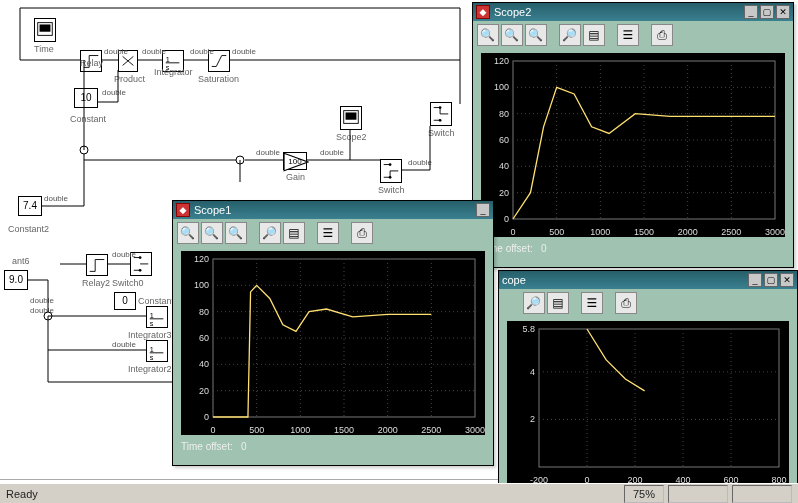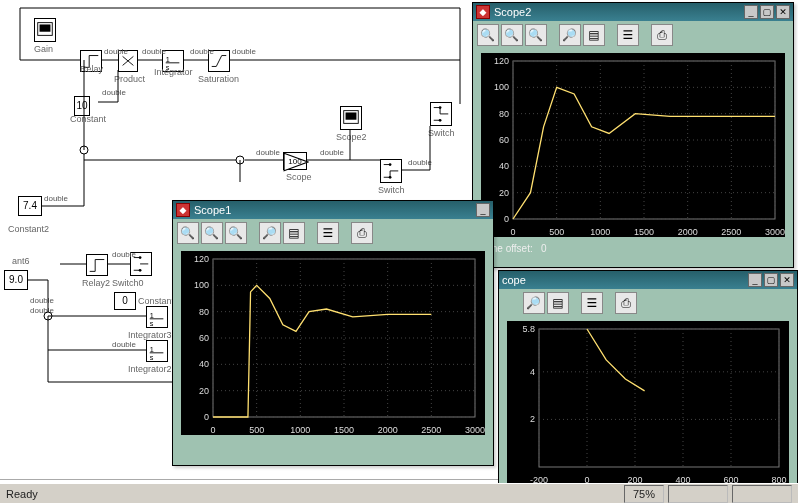--- a/index.html
+++ b/index.html
@@ -135,28 +135,28 @@
 <body>
 
 <div class="canvas">
 
   <div class="block" style="left:34px;top:18px;width:22px;height:24px">
     <svg viewBox="0 0 22 24">
         <rect x="3" y="4" width="16" height="14" fill="none" stroke="#000"></rect>
         <rect x="5" y="6" width="12" height="8" fill="#000"></rect>
       </svg>
   </div>
-  <div class="block-lbl" style="left:34px;top:44px">Gain</div>
+  <div class="block-lbl" style="left:34px;top:44px">Time</div>
 
   <div class="block" style="left:80px;top:50px;width:22px;height:22px">
     <svg viewBox="0 0 22 22">
         <path d="M3 18 L9 18 L9 5 L19 5" stroke="#000" fill="none"></path>
       </svg>
   </div>
-  <div class="block-lbl" style="left:80px;top:64px">Relay</div>
+  <div class="block-lbl" style="left:80px;top:58px">Relay</div>
 
   <div class="block" style="left:118px;top:50px;width:20px;height:22px">
     <svg viewBox="0 0 20 22">
         <path d="M4 6 L16 16 M4 16 L16 6" stroke="#000"></path>
       </svg>
   </div>
   <div class="block-lbl" style="left:114px;top:74px">Product</div>
 
   <div class="block" style="left:162px;top:50px;width:22px;height:22px">
     <svg viewBox="0 0 22 22">
@@ -167,21 +167,21 @@
   </div>
   <div class="block-lbl" style="left:154px;top:67px">Integrator</div>
 
   <div class="block" style="left:208px;top:50px;width:22px;height:22px">
     <svg viewBox="0 0 22 22">
         <path d="M3 17 L8 17 L14 5 L19 5" stroke="#000" fill="none"></path>
       </svg>
   </div>
   <div class="block-lbl" style="left:198px;top:74px">Saturation</div>
 
-  <div class="block" style="left:74px;top:96px;width:16px;height:20px;line-height:18px">10</div>
+  <div class="block" style="left:74px;top:88px;width:24px;height:20px;line-height:18px">10</div>
   <div class="block-lbl" style="left:70px;top:114px">Constant</div>
 
   <div class="block" style="left:340px;top:106px;width:22px;height:24px">
     <svg viewBox="0 0 22 24">
         <rect x="3" y="4" width="16" height="14" fill="none" stroke="#000"></rect>
         <rect x="5" y="6" width="12" height="8" fill="#000"></rect>
       </svg>
   </div>
   <div class="block-lbl" style="left:336px;top:132px">Scope2</div>
 
@@ -193,21 +193,21 @@
       </svg>
   </div>
   <div class="block-lbl" style="left:428px;top:128px">Switch</div>
 
   <div class="block" style="left:283px;top:152px;width:24px;height:18px;display:flex;align-items:center;justify-content:center">
     <svg viewBox="0 0 24 18" style="position:absolute;left:-1px;top:-1px;width:26px;height:20px">
         <path d="M1 1 L1 17 L23 9 Z" fill="#fff" stroke="#000"></path>
       </svg>
     <span style="position:relative;font-size:8px">100</span>
   </div>
-  <div class="block-lbl" style="left:286px;top:172px">Scope</div>
+  <div class="block-lbl" style="left:286px;top:172px">Gain</div>
 
   <div class="block" style="left:380px;top:159px;width:22px;height:24px">
     <svg viewBox="0 0 22 24">
         <path d="M3 5 L10 5 M3 19 L10 19 M10 12 L19 12 M10 12 L10 19" stroke="#000" fill="none"></path>
         <circle cx="10" cy="5" r="1.5"></circle>
         <circle cx="10" cy="19" r="1.5"></circle>
       </svg>
   </div>
   <div class="block-lbl" style="left:378px;top:185px">Switch</div>
 
@@ -407,20 +407,24 @@
         <text x="28" y="90" fill="#ddd" font-size="9" text-anchor="end">60</text>
         <line x1="32" y1="60.66666666666667" x2="294" y2="60.66666666666667" stroke="#444" stroke-dasharray="1,3"></line>
         <text x="28" y="63.66666666666667" fill="#ddd" font-size="9" text-anchor="end">80</text>
         <line x1="32" y1="34.33333333333333" x2="294" y2="34.33333333333333" stroke="#444" stroke-dasharray="1,3"></line>
         <text x="28" y="37.33333333333333" fill="#ddd" font-size="9" text-anchor="end">100</text>
         <line x1="32" y1="8" x2="294" y2="8" stroke="#444" stroke-dasharray="1,3"></line>
         <text x="28" y="11" fill="#ddd" font-size="9" text-anchor="end">120</text>
         <path d="M32 166 L66.93333333333334 166 L69.55333333333334 40.91666666666667 L75.66666666666666 34.33333333333333 L88.76666666666667 47.5 L101.86666666666666 73.83333333333333 L114.96666666666667 80.41666666666667 L128.06666666666666 60.66666666666667 L145.53333333333333 58.03333333333333 L171.73333333333332 65.93333333333334 L206.66666666666666 63.3 L250.33333333333334 63.3 " stroke="#ffe070" stroke-width="1.3" fill="none"></path>
       </svg>
     </div>
+  <div class="time-offset">
+    <span>Time offset:</span>&nbsp;&nbsp;
+    <span>0</span>
+  </div>
 </div>
 
 <div class="scope-win" style="left:498px;top:270px;width:300px;height:230px">
   <div class="scope-title">
     <span>cope</span>
     <div class="title-btns">
       <div class="title-btn">_</div>
       <div class="title-btn">▢</div>
       <div class="title-btn">✕</div>
     </div>

